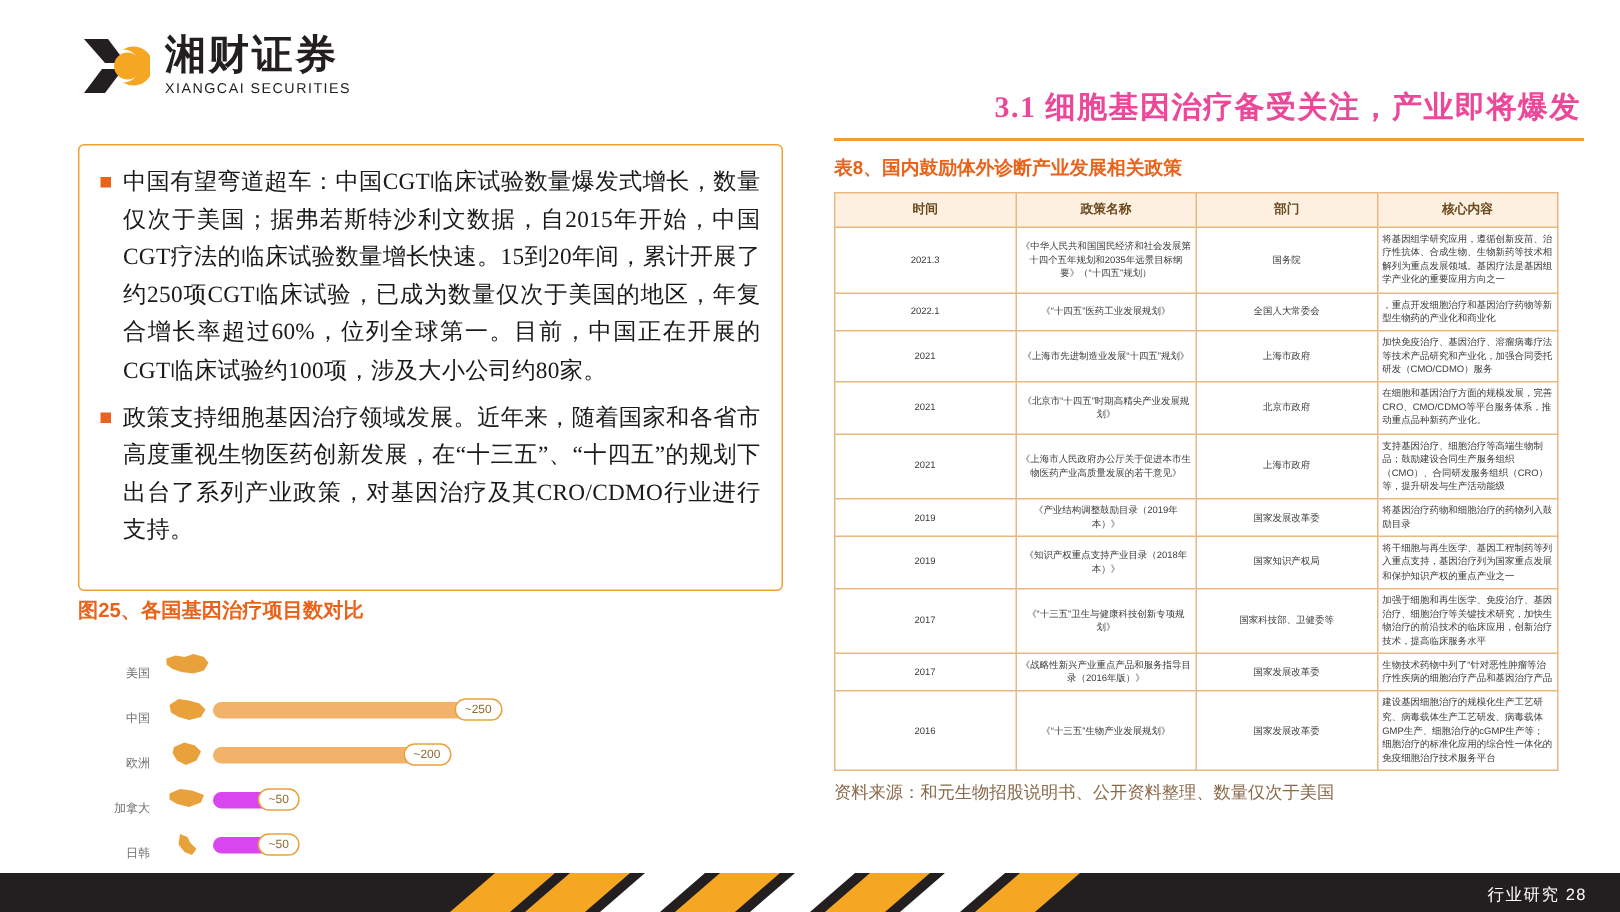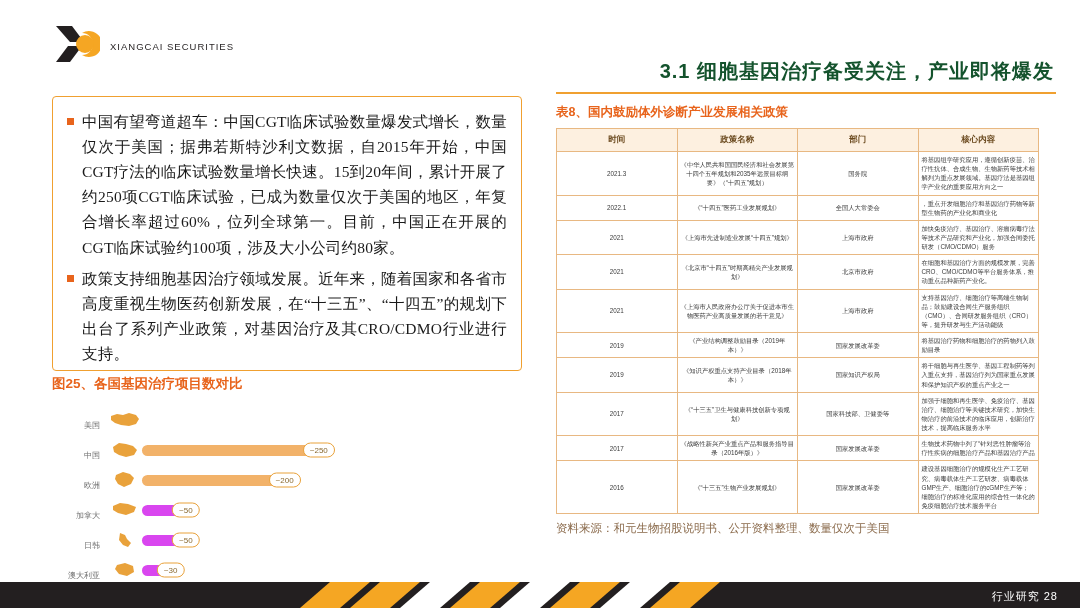--- a/index.html
+++ b/index.html
@@ -22,34 +22,34 @@
   .logo-cn {
     font-family:"Liberation Sans", sans-serif;
     font-size:27px; font-weight:bold; color:#231f20; letter-spacing:2px;
   }
   .logo-en {
     font-family:"Liberation Sans", sans-serif;
     font-size:9.5px; color:#231f20; letter-spacing:1.0px; margin-top:5px;
   }
   .section-title {
     position:absolute; right:26px; top:58px;
-    font-family:Liberation Sans, sans-serif;
-    font-size:20px; font-weight:bold; color:#14532d;
+    font-family:Liberation Serif, serif;
+    font-size:20px; font-weight:bold; color:#ec4899;
     letter-spacing:1px;
   }
   .title-rule {
     position:absolute; left:556px; right:24px; top:92px;
     height:1.5px; background:#f0a030;
   }
   
   .left-col { position:absolute; left:52px; top:96px; width:470px; }
   .bullet-box {
     border:1px solid #f0a030;
     border-radius:4px;
-    padding:12px 14px 4px 14px;
+    padding:12px 14px 27px 14px;
     background:#fff;
   }
   .bullet {
     display:flex; align-items:flex-start; margin-bottom:6px;
   }
   .bullet:last-child { margin-bottom:0; }
   .bullet .sq {
     width:7px; height:7px; background:#e8641c; margin-top:9px; margin-right:8px; flex:0 0 auto;
   }
   .bullet p {
@@ -136,20 +136,21 @@
 <div class="logo-wrap">
   <div class="logo-mark">
     <svg width="48" height="48" viewBox="0 0 48 48">
       <polygon points="4,6 20,6 32,22 18,22" fill="#231f20"></polygon>
       <polygon points="4,42 18,42 30,26 16,26" fill="#231f20"></polygon>
       <path d="M30 13 A13 13 0 1 1 30 35 A10 10 0 1 0 30 13 Z" fill="#f5a623"></path>
       <circle cx="33" cy="24" r="9" fill="#f5a623"></circle>
     </svg>
   </div>
   <div class="logo-text">
+    <div class="logo-cn">湘财证券</div>
     <div class="logo-en">XIANGCAI SECURITIES</div>
   </div>
 </div>
 
 <div class="section-title">3.1  细胞基因治疗备受关注，产业即将爆发</div>
 <div class="title-rule"></div>
 
 <div class="left-col">
 
   <div class="bullet-box">

